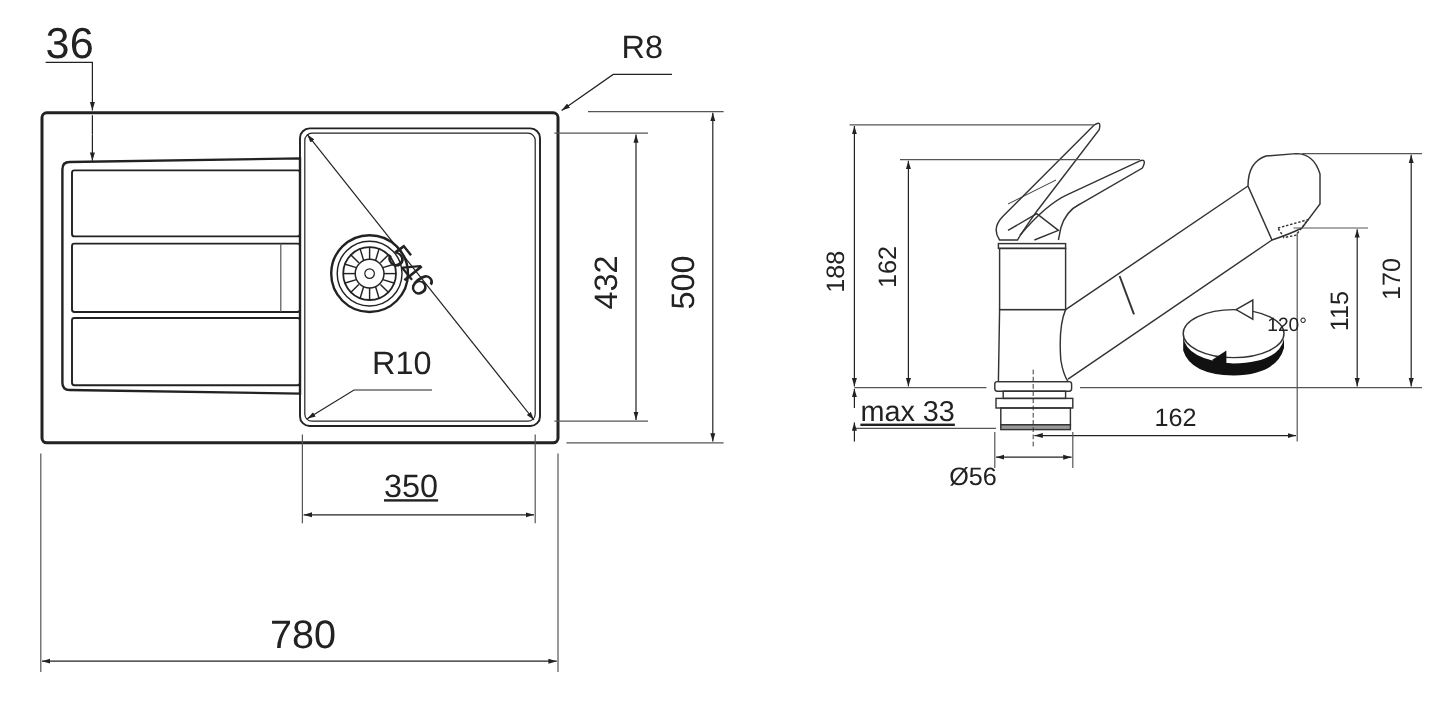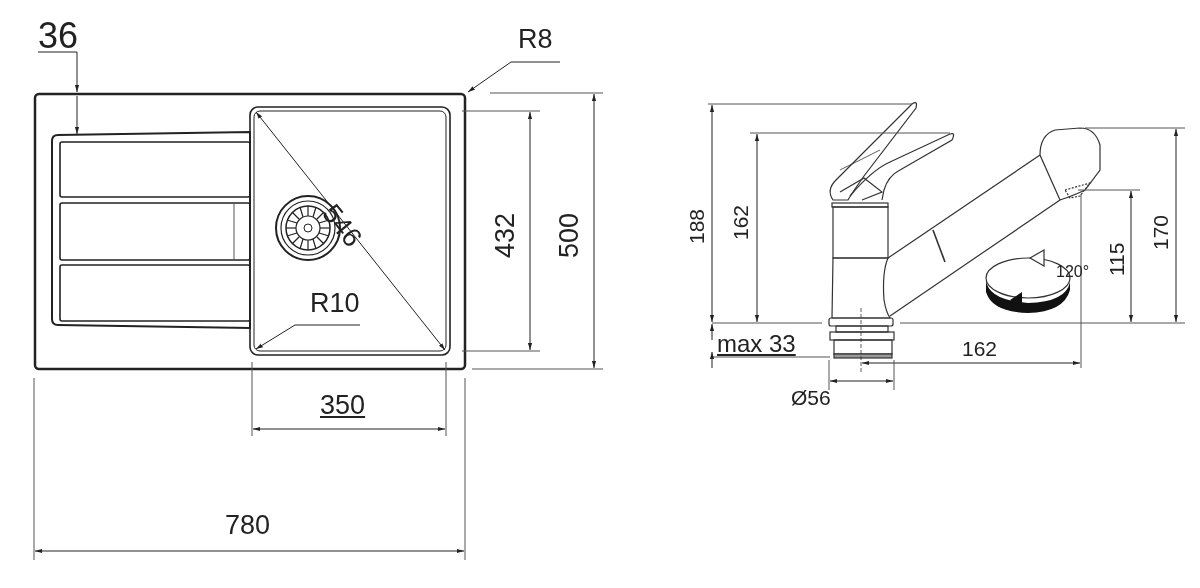--- a/index.html
+++ b/index.html
@@ -167,21 +167,21 @@
   </g>
 </svg>
 
 <div class="lbl" style="left:38px;top:18px;font-size:36px;">36</div>
 <div class="lbl" style="left:518px;top:26px;font-size:27px;">R8</div>
 <div class="lbl" style="left:338px;top:200px;font-size:27px;transform:rotate(51deg);transform-origin:left top;">546</div>
 <div class="lbl" style="left:310px;top:290px;font-size:27px;">R10</div>
 <div class="lbl" style="left:492px;top:258px;font-size:27px;transform:rotate(-90deg);transform-origin:left top;">432</div>
 <div class="lbl" style="left:556px;top:258px;font-size:27px;transform:rotate(-90deg);transform-origin:left top;">500</div>
 <div class="lbl" style="left:320px;top:392px;font-size:27px;text-decoration:underline;">350</div>
-<div class="lbl" style="left:225px;top:512px;font-size:27px;">780</div>
+<div class="lbl" style="left:225px;top:512px;font-size:33px;">780</div>
 
 <div class="lbl" style="left:686px;top:244px;font-size:21px;transform:rotate(-90deg);transform-origin:left top;">188</div>
 <div class="lbl" style="left:730px;top:240px;font-size:21px;transform:rotate(-90deg);transform-origin:left top;">162</div>
 <div class="lbl" style="left:1150px;top:250px;font-size:21px;transform:rotate(-90deg);transform-origin:left top;">170</div>
 <div class="lbl" style="left:1106px;top:276px;font-size:21px;transform:rotate(-90deg);transform-origin:left top;">115</div>
 <div class="lbl" style="left:1008px;top:264px;font-size:16px;margin-left:48px;">120°</div>
 <div class="lbl" style="left:962px;top:338px;font-size:21px;">162</div>
 <div class="lbl" style="left:717px;top:332px;font-size:24px;text-decoration:underline;">max 33</div>
 <div class="lbl" style="left:791px;top:387px;font-size:21px;">Ø56</div>
 

